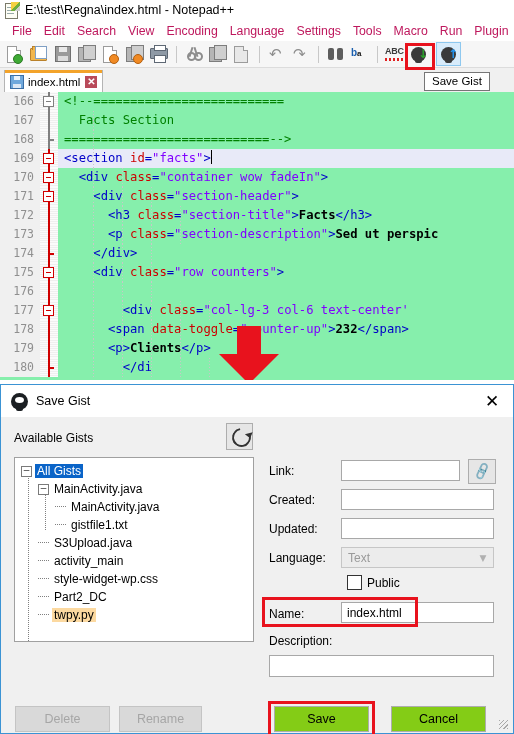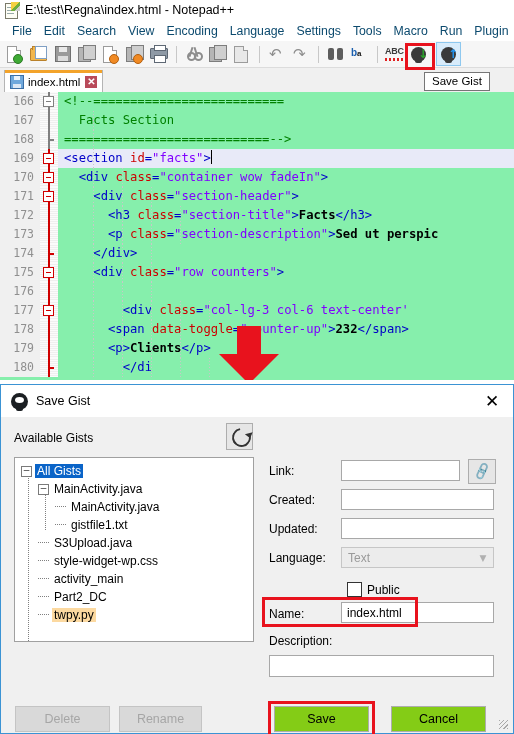--- a/index.html
+++ b/index.html
@@ -15,21 +15,21 @@
   .titlebar{height:20px;display:flex;align-items:center;padding-left:4px;background:#ffffff;}
   .title-icon{width:15px;height:15px;position:relative;flex:0 0 auto;margin-right:6px;}
   .title-icon .pad{position:absolute;left:1px;top:0px;width:11px;height:14px;background:#fdfdf5;border:1px solid #7a7a6a;}
   .title-icon .ln{position:absolute;left:3px;width:7px;height:1px;background:#9aa;}
   .title-icon .pen{position:absolute;right:-1px;top:-1px;width:9px;height:9px;
       background:linear-gradient(135deg,#f5d142 0%,#f5d142 45%,#6fae3f 46%,#6fae3f 70%,#cfcfcf 71%);
       transform:rotate(0deg);}
   .title-text{font-size:12.5px;color:#000;white-space:nowrap;}
 
   .menubar{height:21px;display:flex;align-items:center;background:#ffffff;padding-left:6px;}
-  .menu-item{font-size:12.3px;color:#0c4a6e;padding:2px 6px;white-space:nowrap;}
+  .menu-item{font-size:12.3px;color:#be185d;padding:2px 6px;white-space:nowrap;}
 
   .toolbar{height:26px;background:#f6f6f6;display:flex;align-items:center;padding-left:3px;
       border-bottom:1px solid #dcdcdc;position:relative;}
   .tb-btn{width:23px;height:22px;margin-right:1px;position:relative;flex:0 0 auto;}
   .tb-sep{width:1px;height:17px;background:#c8c8c8;margin:0 5px;flex:0 0 auto;}
 
   
   .sheet{position:absolute;left:4px;top:3px;width:12px;height:15px;background:#fff;border:1px solid #9b9b9b;}
   .sheet.gray{background:#e8e8e8;}
   .sheet:after{content:"";position:absolute;right:-1px;top:-1px;width:4px;height:4px;background:#f6f6f6;border-left:1px solid #9b9b9b;border-bottom:1px solid #9b9b9b;}
@@ -457,25 +457,25 @@
           <div class="tnode" style="padding-left: 34px;">
             <span class="dots"></span>
             <span class="nm">gistfile1.txt</span>
           </div>
           <div class="tnode" style="padding-left: 17px;">
             <span class="dots"></span>
             <span class="nm">S3Upload.java</span>
           </div>
           <div class="tnode" style="padding-left: 17px;">
             <span class="dots"></span>
+            <span class="nm">activity_main</span>
+          </div>
+          <div class="tnode" style="padding-left: 17px;">
+            <span class="dots"></span>
             <span class="nm">style-widget-wp.css</span>
-          </div>
-          <div class="tnode" style="padding-left: 17px;">
-            <span class="dots"></span>
-            <span class="nm">activity_main</span>
           </div>
           <div class="tnode" style="padding-left: 17px;">
             <span class="dots"></span>
             <span class="nm">Part2_DC</span>
           </div>
           <div class="tnode" style="padding-left: 17px;">
             <span class="dots"></span>
             <span class="nm hl">twpy.py</span>
           </div>
         </div>
@@ -492,21 +492,21 @@
 
     <span class="fld-label" style="left:267px;top:105px;">Updated:</span>
     <input class="fld-input" type="text" style="left: 339px; top: 101px; width: 153px;" value="">
 
     <span class="fld-label" style="left:267px;top:134px;">Language:</span>
     <div class="combo" style="left:339px;top:130px;width:153px;">
       <span class="cv">Text</span>
       <span class="cw">▼</span>
     </div>
 
-    <div class="cbx" style="left:345px;top:165px;">
+    <div class="cbx" style="left:345px;top:158px;">
       <span class="box"></span>
       <span class="ctext">Public</span>
     </div>
 
     <span class="fld-label" style="left:267px;top:190px;">Name:</span>
     <input class="fld-input" type="text" style="left: 339px; top: 185px; width: 153px;" value="index.html">
     <div class="red-box" style="left:260px;top:180px;width:156px;height:30px;"></div>
 
     <span class="fld-label" style="left:267px;top:217px;">Description:</span>
     <input class="fld-input" type="text" style="left: 267px; top: 238px; width: 225px; height: 22px;" value="">

